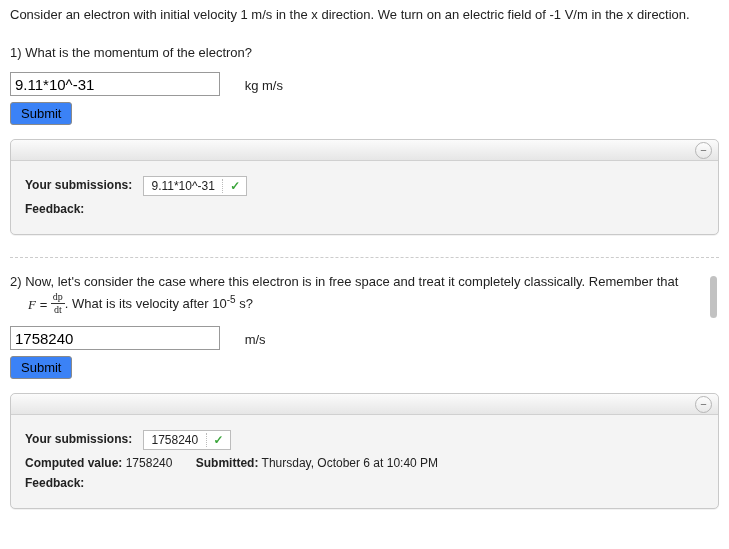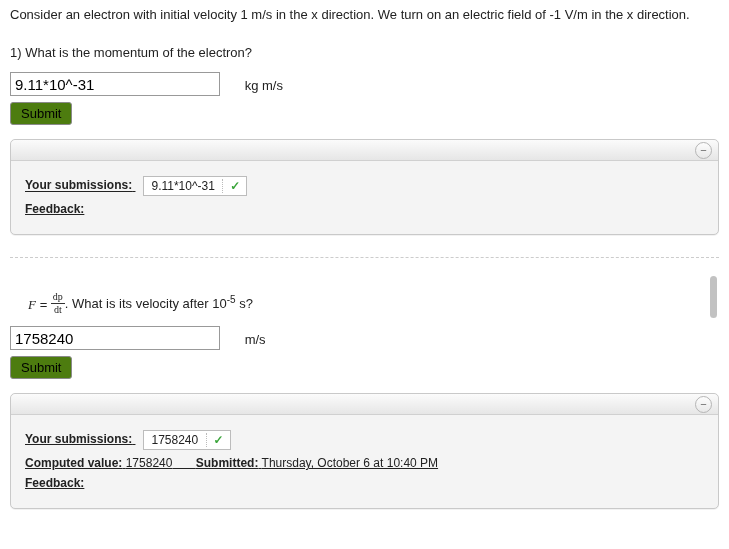--- a/index.html
+++ b/index.html
@@ -36,21 +36,21 @@
     height: 24px;
   }
   .unit {
     margin-left: 21px;
     font-size: 13px;
   }
   .submit-btn {
     font-family: inherit;
     font-size: 13px;
     padding: 3px 10px;
-    background: #4d7c0f;
+    background: #3b82f6;
     border: 1px solid #8a8a8a;
     border-radius: 3px;
     cursor: pointer;
   }
   .feedback-panel {
     margin-top: 14px;
     border: 1px solid #c9c9c9;
     border-radius: 5px;
     background: #f4f4f4;
     box-shadow: 0 1px 0 rgba(0,0,0,0.05);
@@ -77,21 +77,20 @@
     font-size: 11px;
     color: #666;
     line-height: 1;
   }
   .panel-body {
     padding: 12px 14px 12px 14px;
     font-size: 12px;
   }
   .panel-row {
     margin: 3px 0 6px 0;
-    text-decoration: underline;
   }
   .bold {
     font-weight: bold;
   }
   .sub-chip {
     display: inline-block;
     border: 1px solid #bcbcbc;
     background: #fff;
     padding: 2px 6px 2px 7px;
     margin-left: 8px;
@@ -172,21 +171,21 @@
       </div>
     </div>
   </div>
 </div>
 
 <hr class="sep">
 
 <div class="question-block q2wrap">
   <div class="scroll-hint" style="top:4px;"></div>
   <div class="q-text" style="padding-right:18px;">
-    <br>
+    <span>2) Now, let's consider the case where this electron is in free space and treat it completely classically. Remember that</span><br>
     &nbsp;&nbsp;&nbsp;&nbsp;
     <span class="formula inline-mid">F</span>
     <span class="inline-mid">=</span>
     <span class="frac inline-mid">
       <span class="num">dp</span>
       <span class="den">dt</span>
     </span><span>. What is its velocity after 10</span><sup>-5</sup><span> s?</span>
   </div>
 
   <div class="answer-row">

